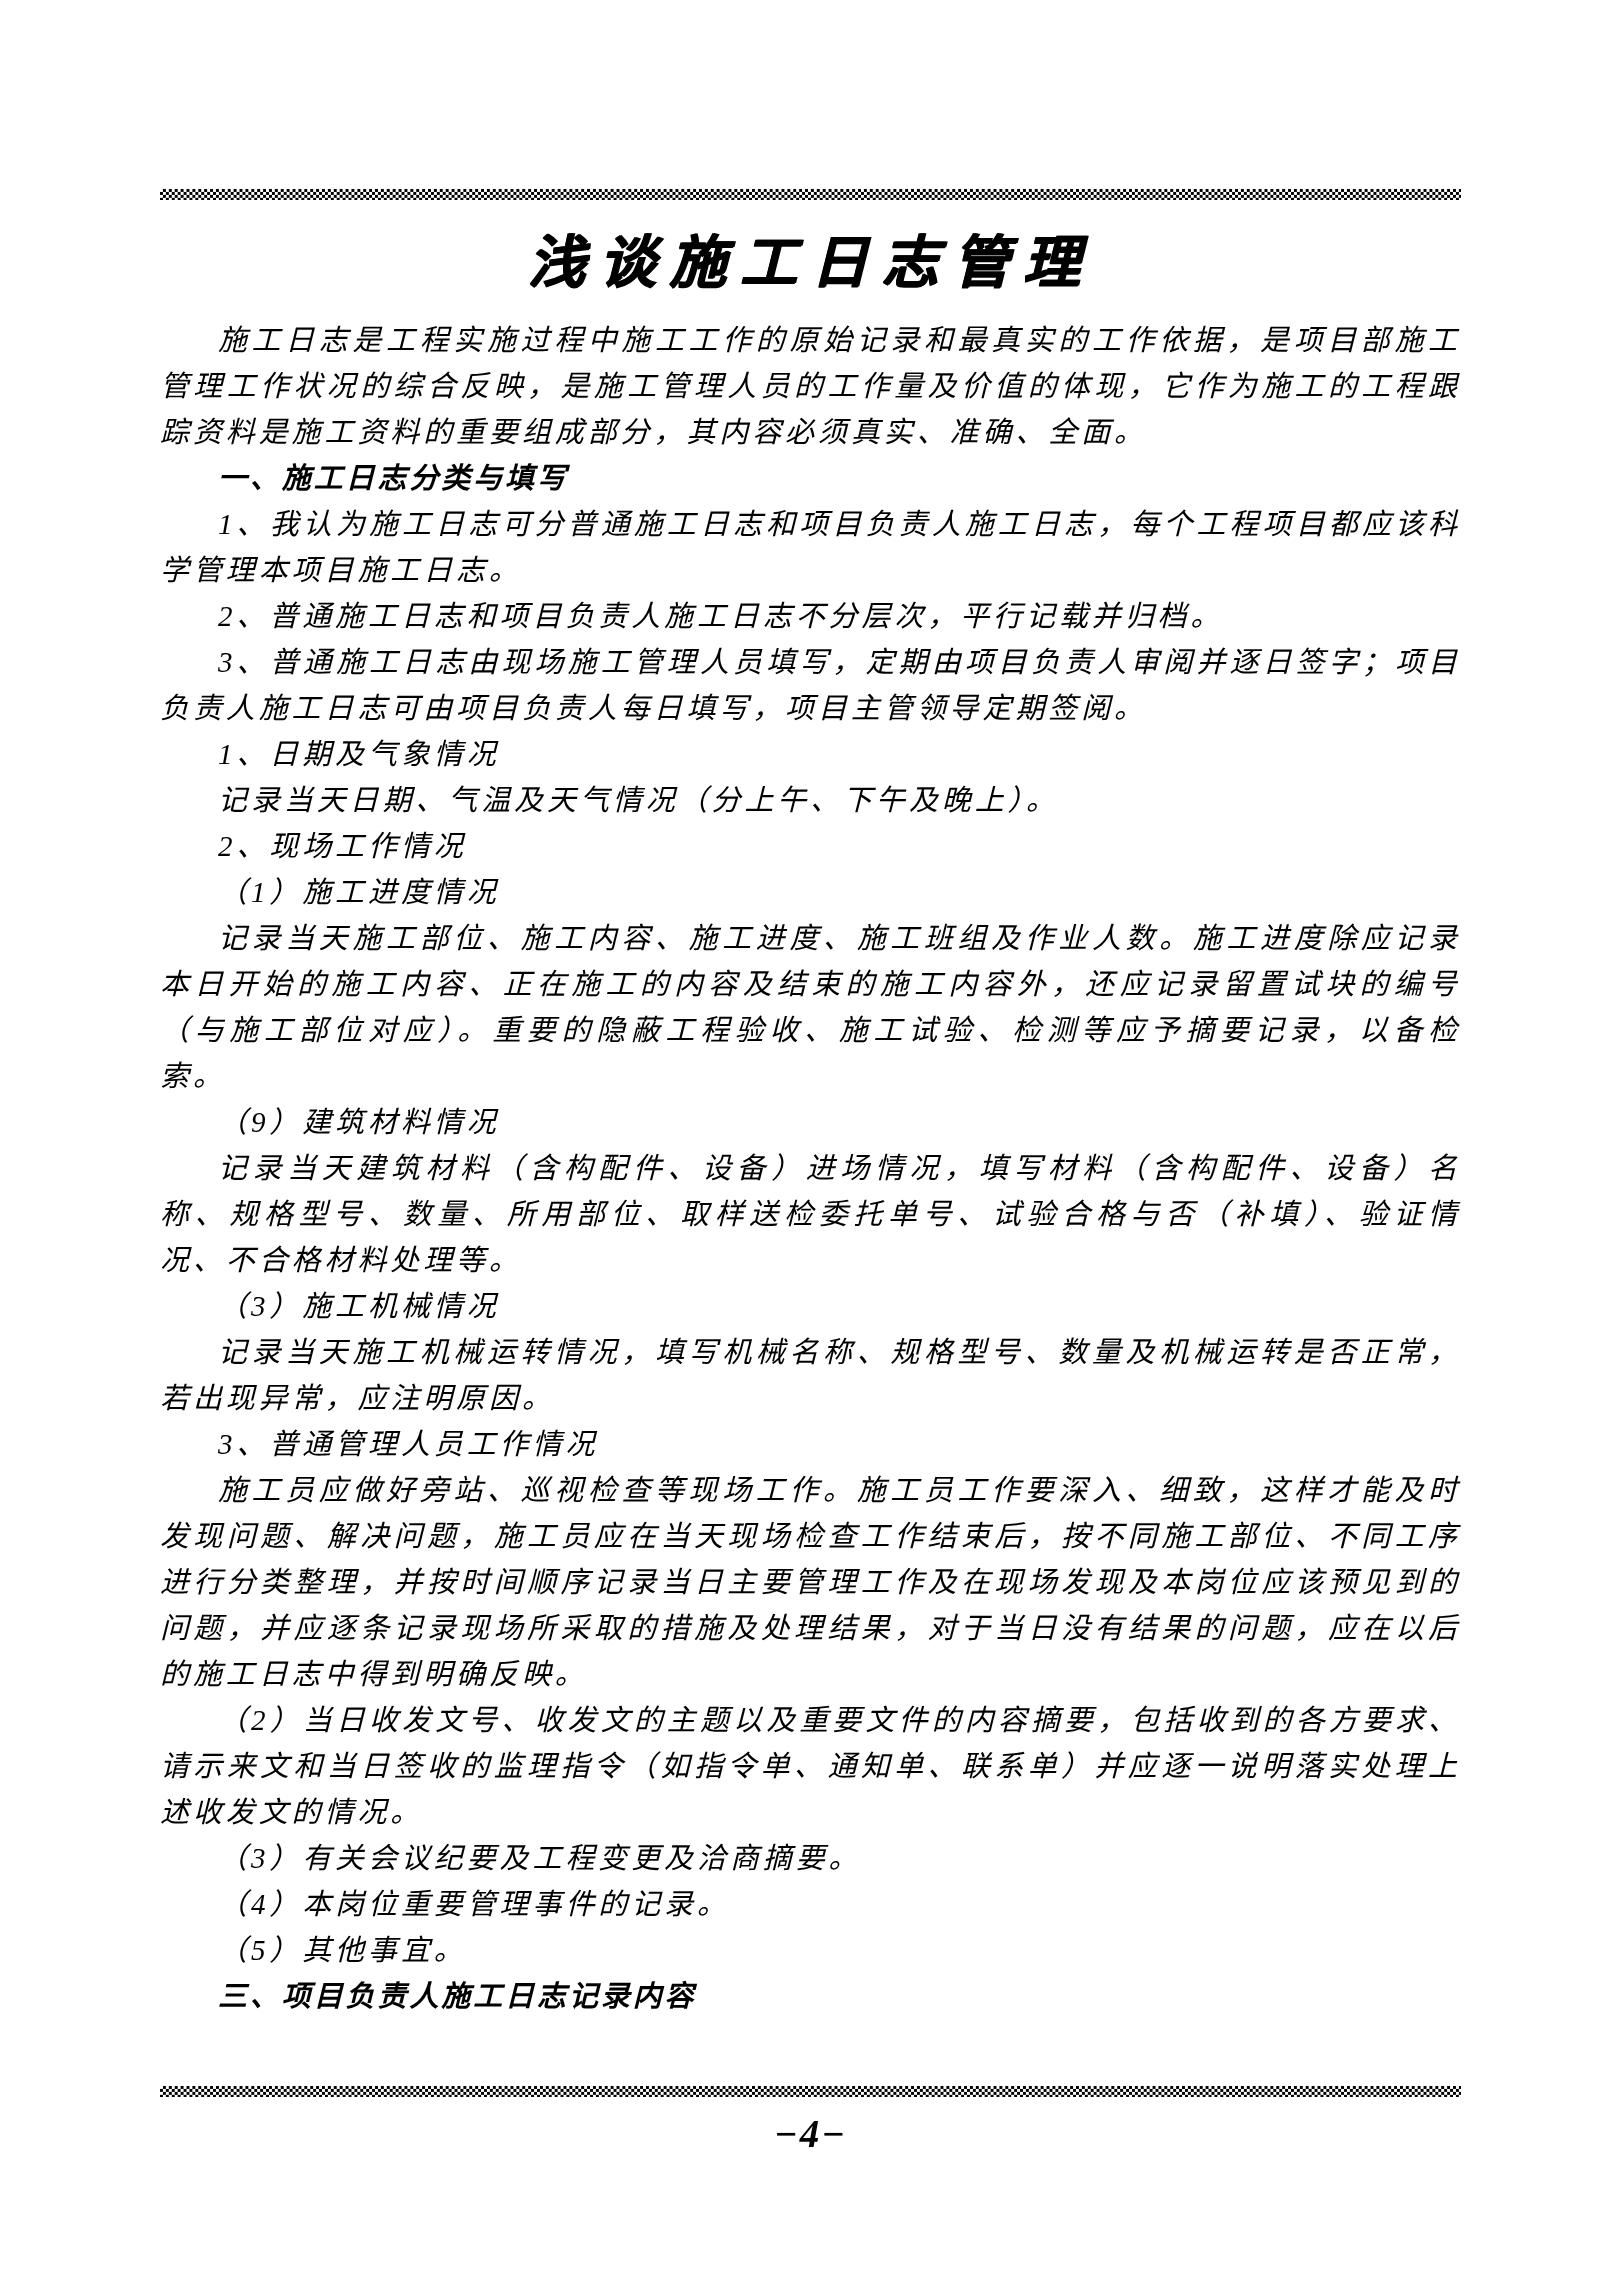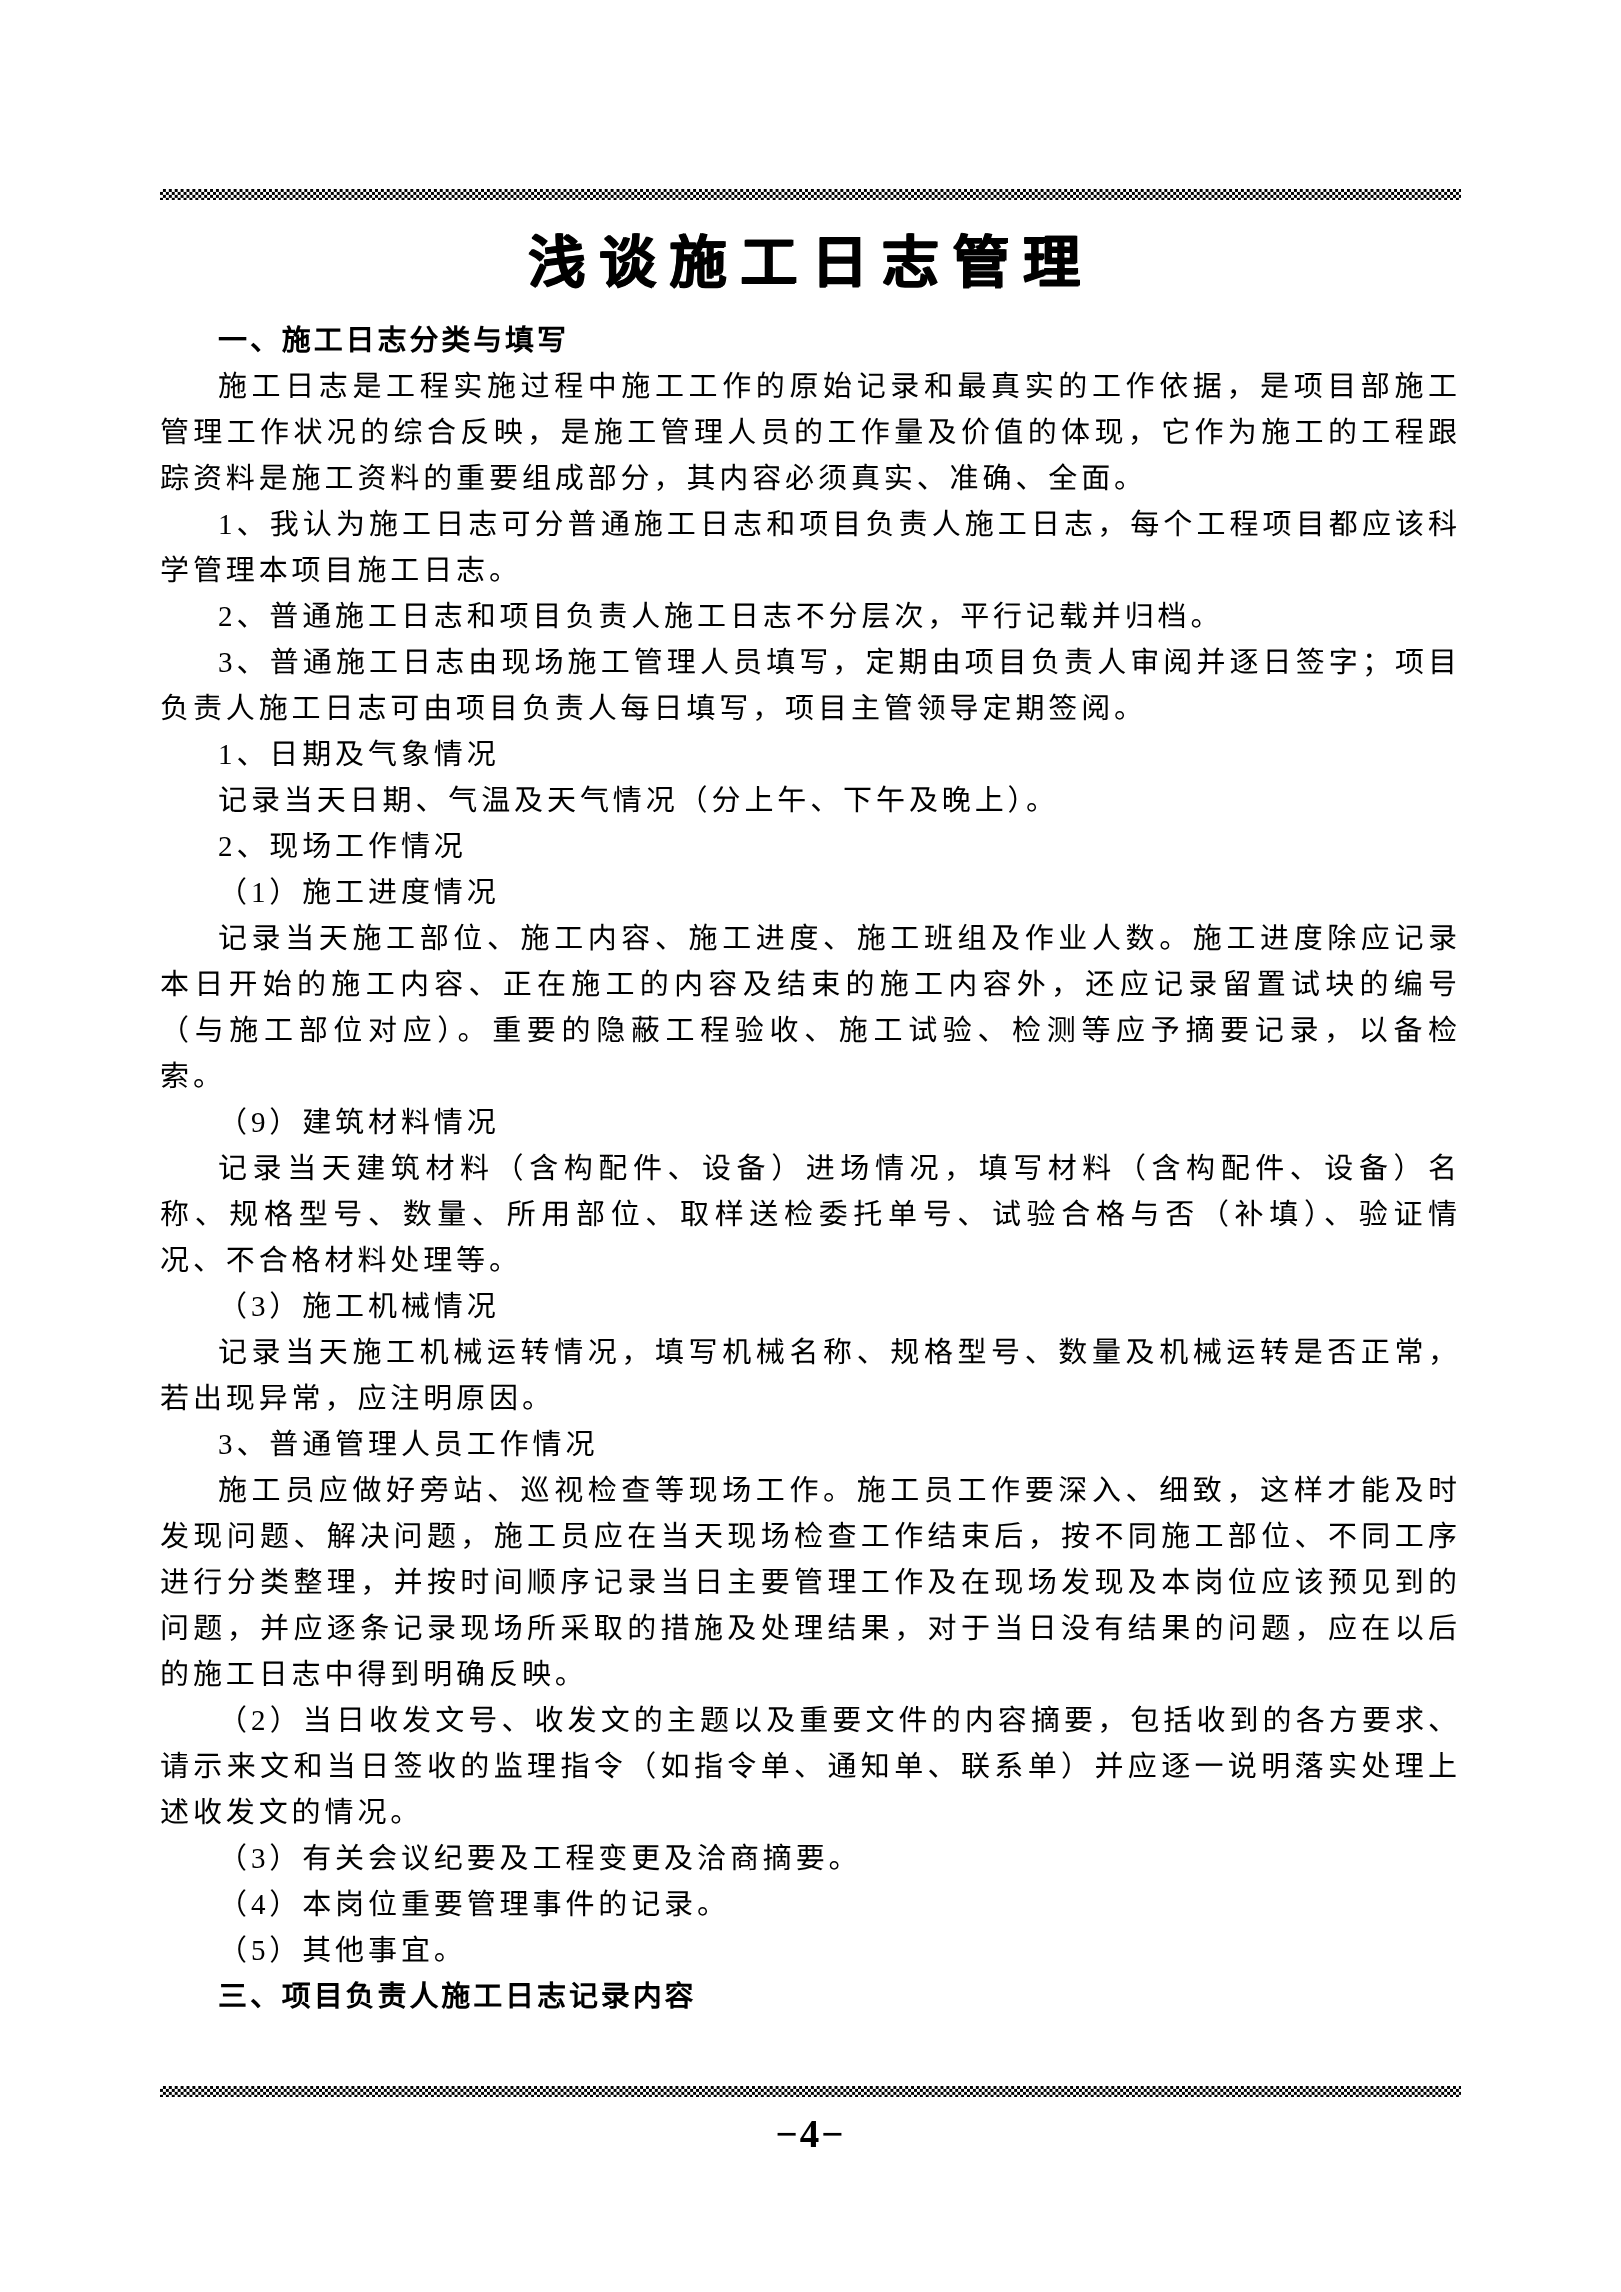--- a/index.html
+++ b/index.html
@@ -7,20 +7,21 @@
     padding: 0;
     background: #ffffff;
   }
   .page {
     position: relative;
     width: 1564px;
     height: 2293px;
     background: #ffffff;
     color: #000000;
     overflow: hidden;
+    font-style: italic;
   }
   
   .rule {
     position: absolute;
     left: 160px;
     width: 1301px;
     height: 10.8px;
     background: repeating-conic-gradient(#000 0% 25%, #fff 0% 50%);
     background-size: 5.9px 5.9px;
   }
@@ -79,22 +80,22 @@
 </head>
 <body>
 
 <div class="page">
 
   <div class="rule top"></div>
 
   <div class="doc-title">浅谈施工日志管理</div>
 
   <div class="doc-body">
+    <p class="para">施工日志是工程实施过程中施工工作的原始记录和最真实的工作依据，是项目部施工管理工作状况的综合反映，是施工管理人员的工作量及价值的体现，它作为施工的工程跟踪资料是施工资料的重要组成部分，其内容必须真实、准确、全面。</p>
     <p class="para heading">一、施工日志分类与填写</p>
-    <p class="para">施工日志是工程实施过程中施工工作的原始记录和最真实的工作依据，是项目部施工管理工作状况的综合反映，是施工管理人员的工作量及价值的体现，它作为施工的工程跟踪资料是施工资料的重要组成部分，其内容必须真实、准确、全面。</p>
     <p class="para">1、我认为施工日志可分普通施工日志和项目负责人施工日志，每个工程项目都应该科学管理本项目施工日志。</p>
     <p class="para">2、普通施工日志和项目负责人施工日志不分层次，平行记载并归档。</p>
     <p class="para">3、普通施工日志由现场施工管理人员填写，定期由项目负责人审阅并逐日签字；项目负责人施工日志可由项目负责人每日填写，项目主管领导定期签阅。</p>
     <p class="para">1、日期及气象情况</p>
     <p class="para">记录当天日期、气温及天气情况（分上午、下午及晚上）。</p>
     <p class="para">2、现场工作情况</p>
     <p class="para">（1）施工进度情况</p>
     <p class="para">记录当天施工部位、施工内容、施工进度、施工班组及作业人数。施工进度除应记录本日开始的施工内容、正在施工的内容及结束的施工内容外，还应记录留置试块的编号（与施工部位对应）。重要的隐蔽工程验收、施工试验、检测等应予摘要记录，以备检索。</p>
     <p class="para">（9）建筑材料情况</p>
     <p class="para">记录当天建筑材料（含构配件、设备）进场情况，填写材料（含构配件、设备）名称、规格型号、数量、所用部位、取样送检委托单号、试验合格与否（补填）、验证情况、不合格材料处理等。</p>

